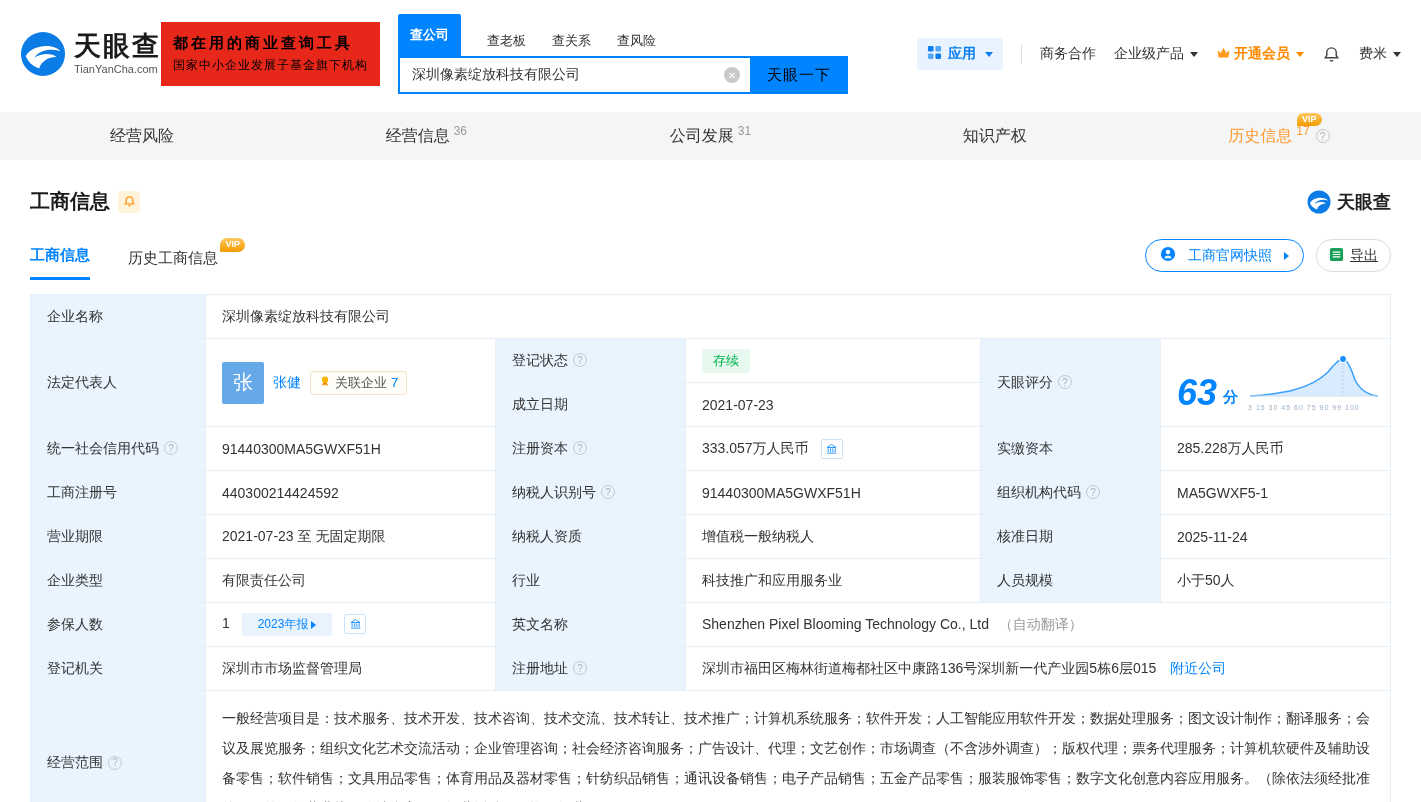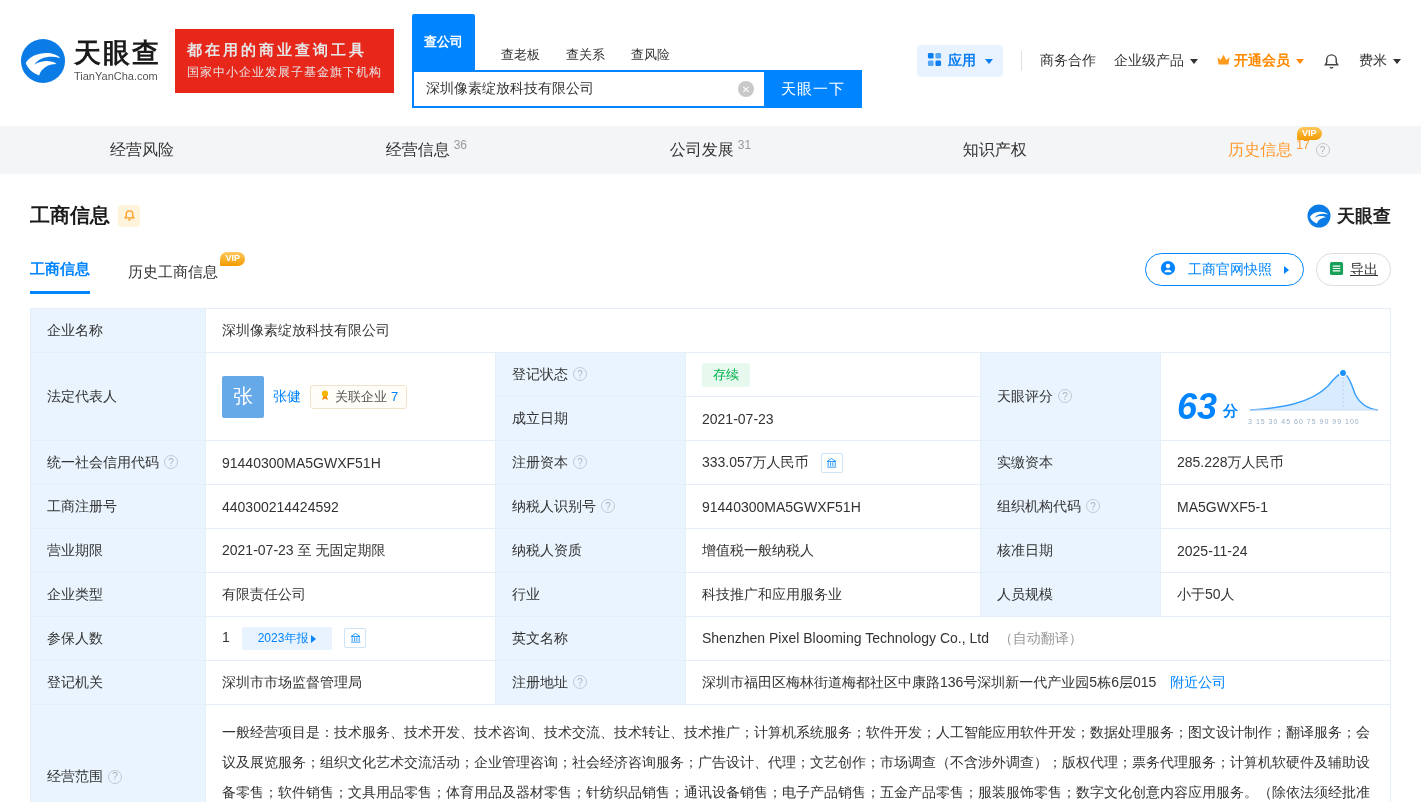--- a/index.html
+++ b/index.html
@@ -6,33 +6,33 @@
   body {
     width: 1421px; height: 802px; overflow: hidden; background: #fff;
     font-family: "Liberation Sans", "DejaVu Sans", sans-serif; color: #333;
   }
   
   .hdr { display: flex; align-items: center; padding: 14px 20px 10px 20px; }
   .logo { display: flex; align-items: center; gap: 8px; }
   .logo-icon svg { width: 46px; height: 46px; display: block; }
   .logo-cn { font-size: 27px; font-weight: bold; color: #1a1a1a; letter-spacing: 2px; line-height: 1; }
   .logo-en { font-size: 11px; color: #555; margin-top: 3px; }
-  .banner { background: #e8271b; color: #e5e5e5; padding: 12px 12px; margin-left: 14px; }
+  .banner { background: #e8271b; color: #000000; padding: 12px 12px; }
   .banner-l1 { font-size: 15px; font-weight: bold; letter-spacing: 3px; }
   .banner-l2 { font-size: 12px; letter-spacing: 1px; margin-top: 4px; }
   .search { margin-left: 18px; }
   .stabs { display: flex; gap: 26px; align-items: flex-end; font-size: 13px; }
   .stab { color: #333; padding-bottom: 6px; cursor: pointer; }
-  .stab.active { background: #0084ff; color: #fff; padding: 19px 12px; border-radius: 2px 2px 0 0; font-weight: bold; }
+  .stab.active { background: #0084ff; color: #fff; padding: 12px 12px; border-radius: 2px 2px 0 0; font-weight: bold; }
   .sbox { display: flex; }
   .sinput-wrap { position: relative; }
   .sinput { width: 352px; height: 38px; border: 2px solid #0084ff; border-right: none; padding: 0 34px 0 12px; font-size: 14px; color: #333; outline: none; font-family: inherit; }
   .sclear { position: absolute; right: 10px; top: 50%; transform: translateY(-50%); width: 16px; height: 16px; border-radius: 50%; background: #c9c9c9; color: #fff; font-size: 10px; display: flex; align-items: center; justify-content: center; cursor: pointer; }
   .sclear::before { content: "✕"; }
-  .sbtn { width: 98px; height: 38px; background: #0084ff; color: #ffffff; border: none; font-size: 15px; letter-spacing: 1px; cursor: pointer; font-family: inherit; }
+  .sbtn { width: 98px; height: 38px; background: #0084ff; color: #000000; border: none; font-size: 15px; letter-spacing: 1px; cursor: pointer; font-family: inherit; }
   .hmenu { margin-left: auto; display: flex; align-items: center; gap: 18px; font-size: 14px; white-space: nowrap; }
   .chip { display: flex; align-items: center; gap: 6px; background: #e9f3ff; color: #0a7df0; padding: 7px 10px; border-radius: 4px; font-weight: bold; cursor: pointer; }
   .caret { display: inline-block; width: 0; height: 0; border-left: 4px solid transparent; border-right: 4px solid transparent; border-top: 5px solid currentColor; margin-left: 3px; }
   .divider { width: 1px; height: 20px; background: #e0e0e0; }
   .hitem { display: flex; align-items: center; gap: 3px; color: #333; cursor: pointer; }
   .hitem.orange { color: #ff8a00; font-weight: bold; }
   .icon-btn { display: flex; align-items: center; cursor: pointer; }
   
   .nav { display: flex; background: #f4f5f7; height: 48px; margin-top: 8px; }
   .ntab { flex: 1; display: flex; align-items: center; justify-content: center; font-size: 16px; color: #333; cursor: pointer; position: relative; }

